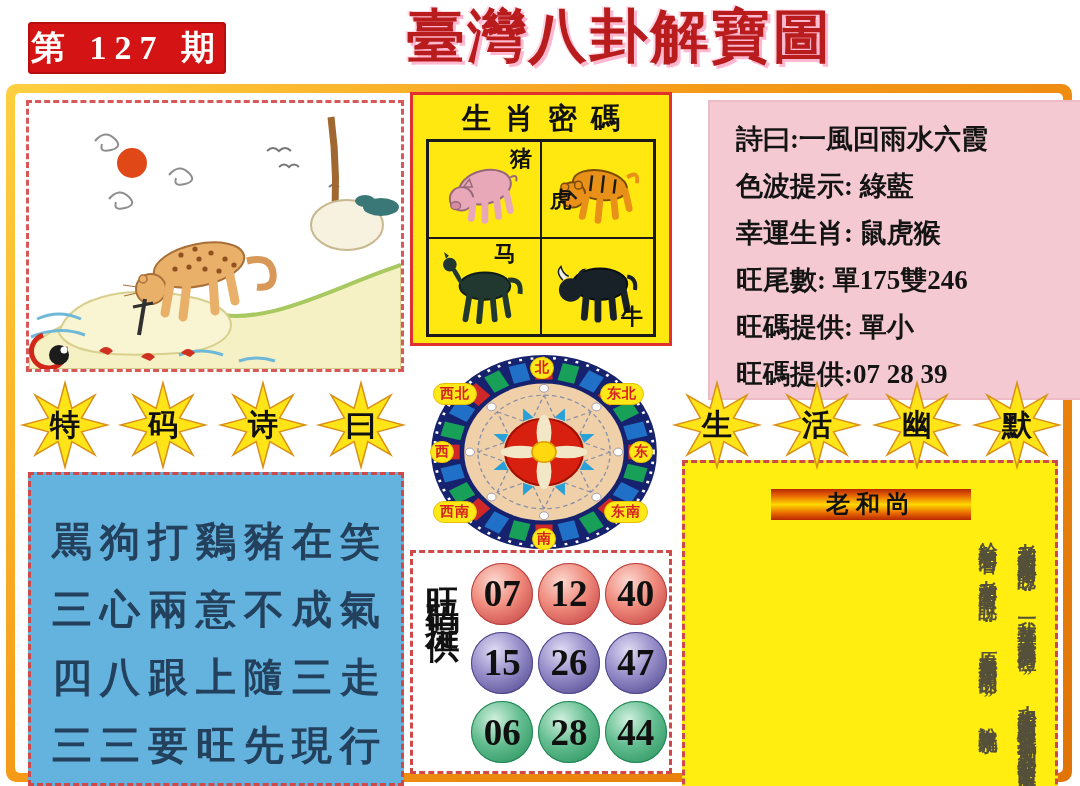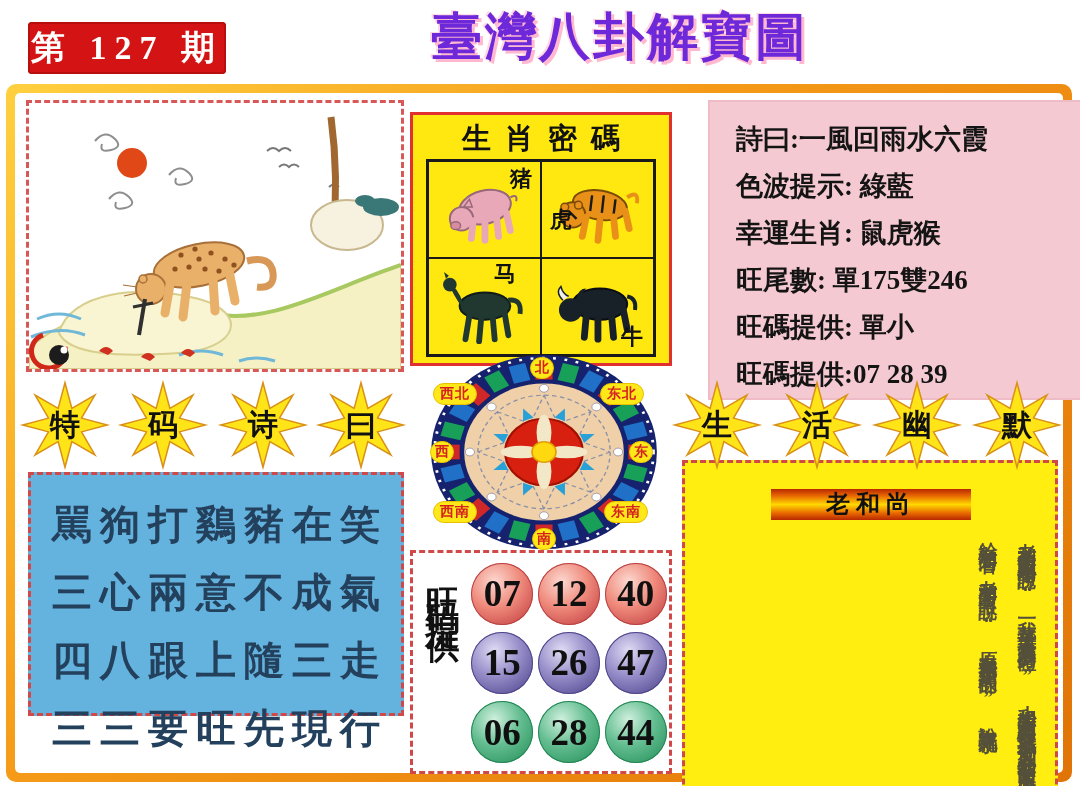--- a/index.html
+++ b/index.html
@@ -5,36 +5,36 @@
   * { margin:0; padding:0; box-sizing:border-box; }
   html,body { width:1080px; height:786px; background:#ffffff; overflow:hidden;
               font-family:"Liberation Serif", serif; }
 
   
   .issue-box { position:absolute; left:28px; top:22px; width:198px; height:52px;
     background:#d41414; color:#ffffff; font-size:34px; font-weight:bold;
     display:flex; align-items:center; justify-content:center; letter-spacing:8px;
     border-radius:4px; box-shadow:0 0 0 2px #b80e0e inset; }
   .page-title { position:absolute; left:320px; top:0px; width:600px; height:74px;
-    font-size:51px; font-weight:bold; color:#6d28d9; letter-spacing:3px;
+    font-size:58px; font-weight:bold; color:#b91c1c; letter-spacing:3px;
     display:flex; align-items:center; justify-content:center;
     text-shadow:3px 3px 0 #ffb8d0, -2px -1px 0 #ffd7e4; }
 
   
   .frame { position:absolute; left:6px; top:84px; width:1066px; height:698px;
     background:linear-gradient(135deg,#ffd040,#f59a18 40%,#e07406); border-radius:10px; }
   .frame-inner { position:absolute; inset:9px; background:#ffffff; border-radius:5px; }
 
   
   .illus-box { position:absolute; left:26px; top:100px; width:378px; height:272px;
     background:#ffffff; border:3px dashed #d85858; }
   .illus-box svg { width:100%; height:100%; display:block; }
 
   
-  .zodiac-box { position:absolute; left:410px; top:112px; width:262px; height:254px;
+  .zodiac-box { position:absolute; left:410px; top:92px; width:262px; height:254px;
     background:#ffe810; border:3px solid #e03030; }
   .zodiac-title { position:absolute; top:4px; left:0; width:100%; text-align:center;
     font-size:29px; font-weight:bold; color:#111; letter-spacing:14px; text-indent:14px; }
   .zodiac-grid { position:absolute; left:13px; top:44px; width:230px; height:198px;
     border:2px solid #1a1a1a; display:grid; grid-template-columns:1fr 1fr; grid-template-rows:1fr 1fr; }
   .zcell { position:relative; border:1px solid #1a1a1a; overflow:hidden; }
   .zcell svg { position:absolute; left:4px; top:10px; width:100px; height:78px; }
   .zlabel { position:absolute; font-size:22px; font-weight:bold; color:#111; }
   .zc0 .zlabel { top:2px; right:8px; }
   .zc1 .zlabel { bottom:22px; left:8px; }
@@ -48,22 +48,22 @@
     white-space:nowrap; }
 
   
   .star { position:absolute; width:94px; height:94px; top:378px; z-index:5; }
   .star svg { width:100%; height:100%; display:block; }
   .star-char { position:absolute; left:0; top:0; width:100%; height:100%;
     display:flex; align-items:center; justify-content:center;
     font-size:30px; font-weight:bold; color:#111; }
 
   
-  .blue-box { position:absolute; left:28px; top:472px; width:376px; height:244px;
-    background:#64b2de; border:3px dashed #d04848; padding-top:16px; }
+  .blue-box { position:absolute; left:28px; top:472px; width:376px; height:314px;
+    background:#64b2de; border:3px dashed #d04848; padding-top:33px; }
   .poem-line { height:68px; line-height:68px; text-align:center; font-size:40px;
     font-weight:bold; color:#23405c; letter-spacing:8px; text-indent:8px; white-space:nowrap; }
 
   
   .compass { position:absolute; left:430px; top:354px; width:228px; height:196px; z-index:1; }
   .dirpill { position:absolute; z-index:4; height:22px; background:#ffe818;
     border:1px solid #e8c000; border-radius:11px; color:#d42020; font-weight:bold;
     font-size:14px; line-height:20px; text-align:center; }
   .dir1 { width:24px; } .dir2 { width:44px; letter-spacing:1px; }
 

